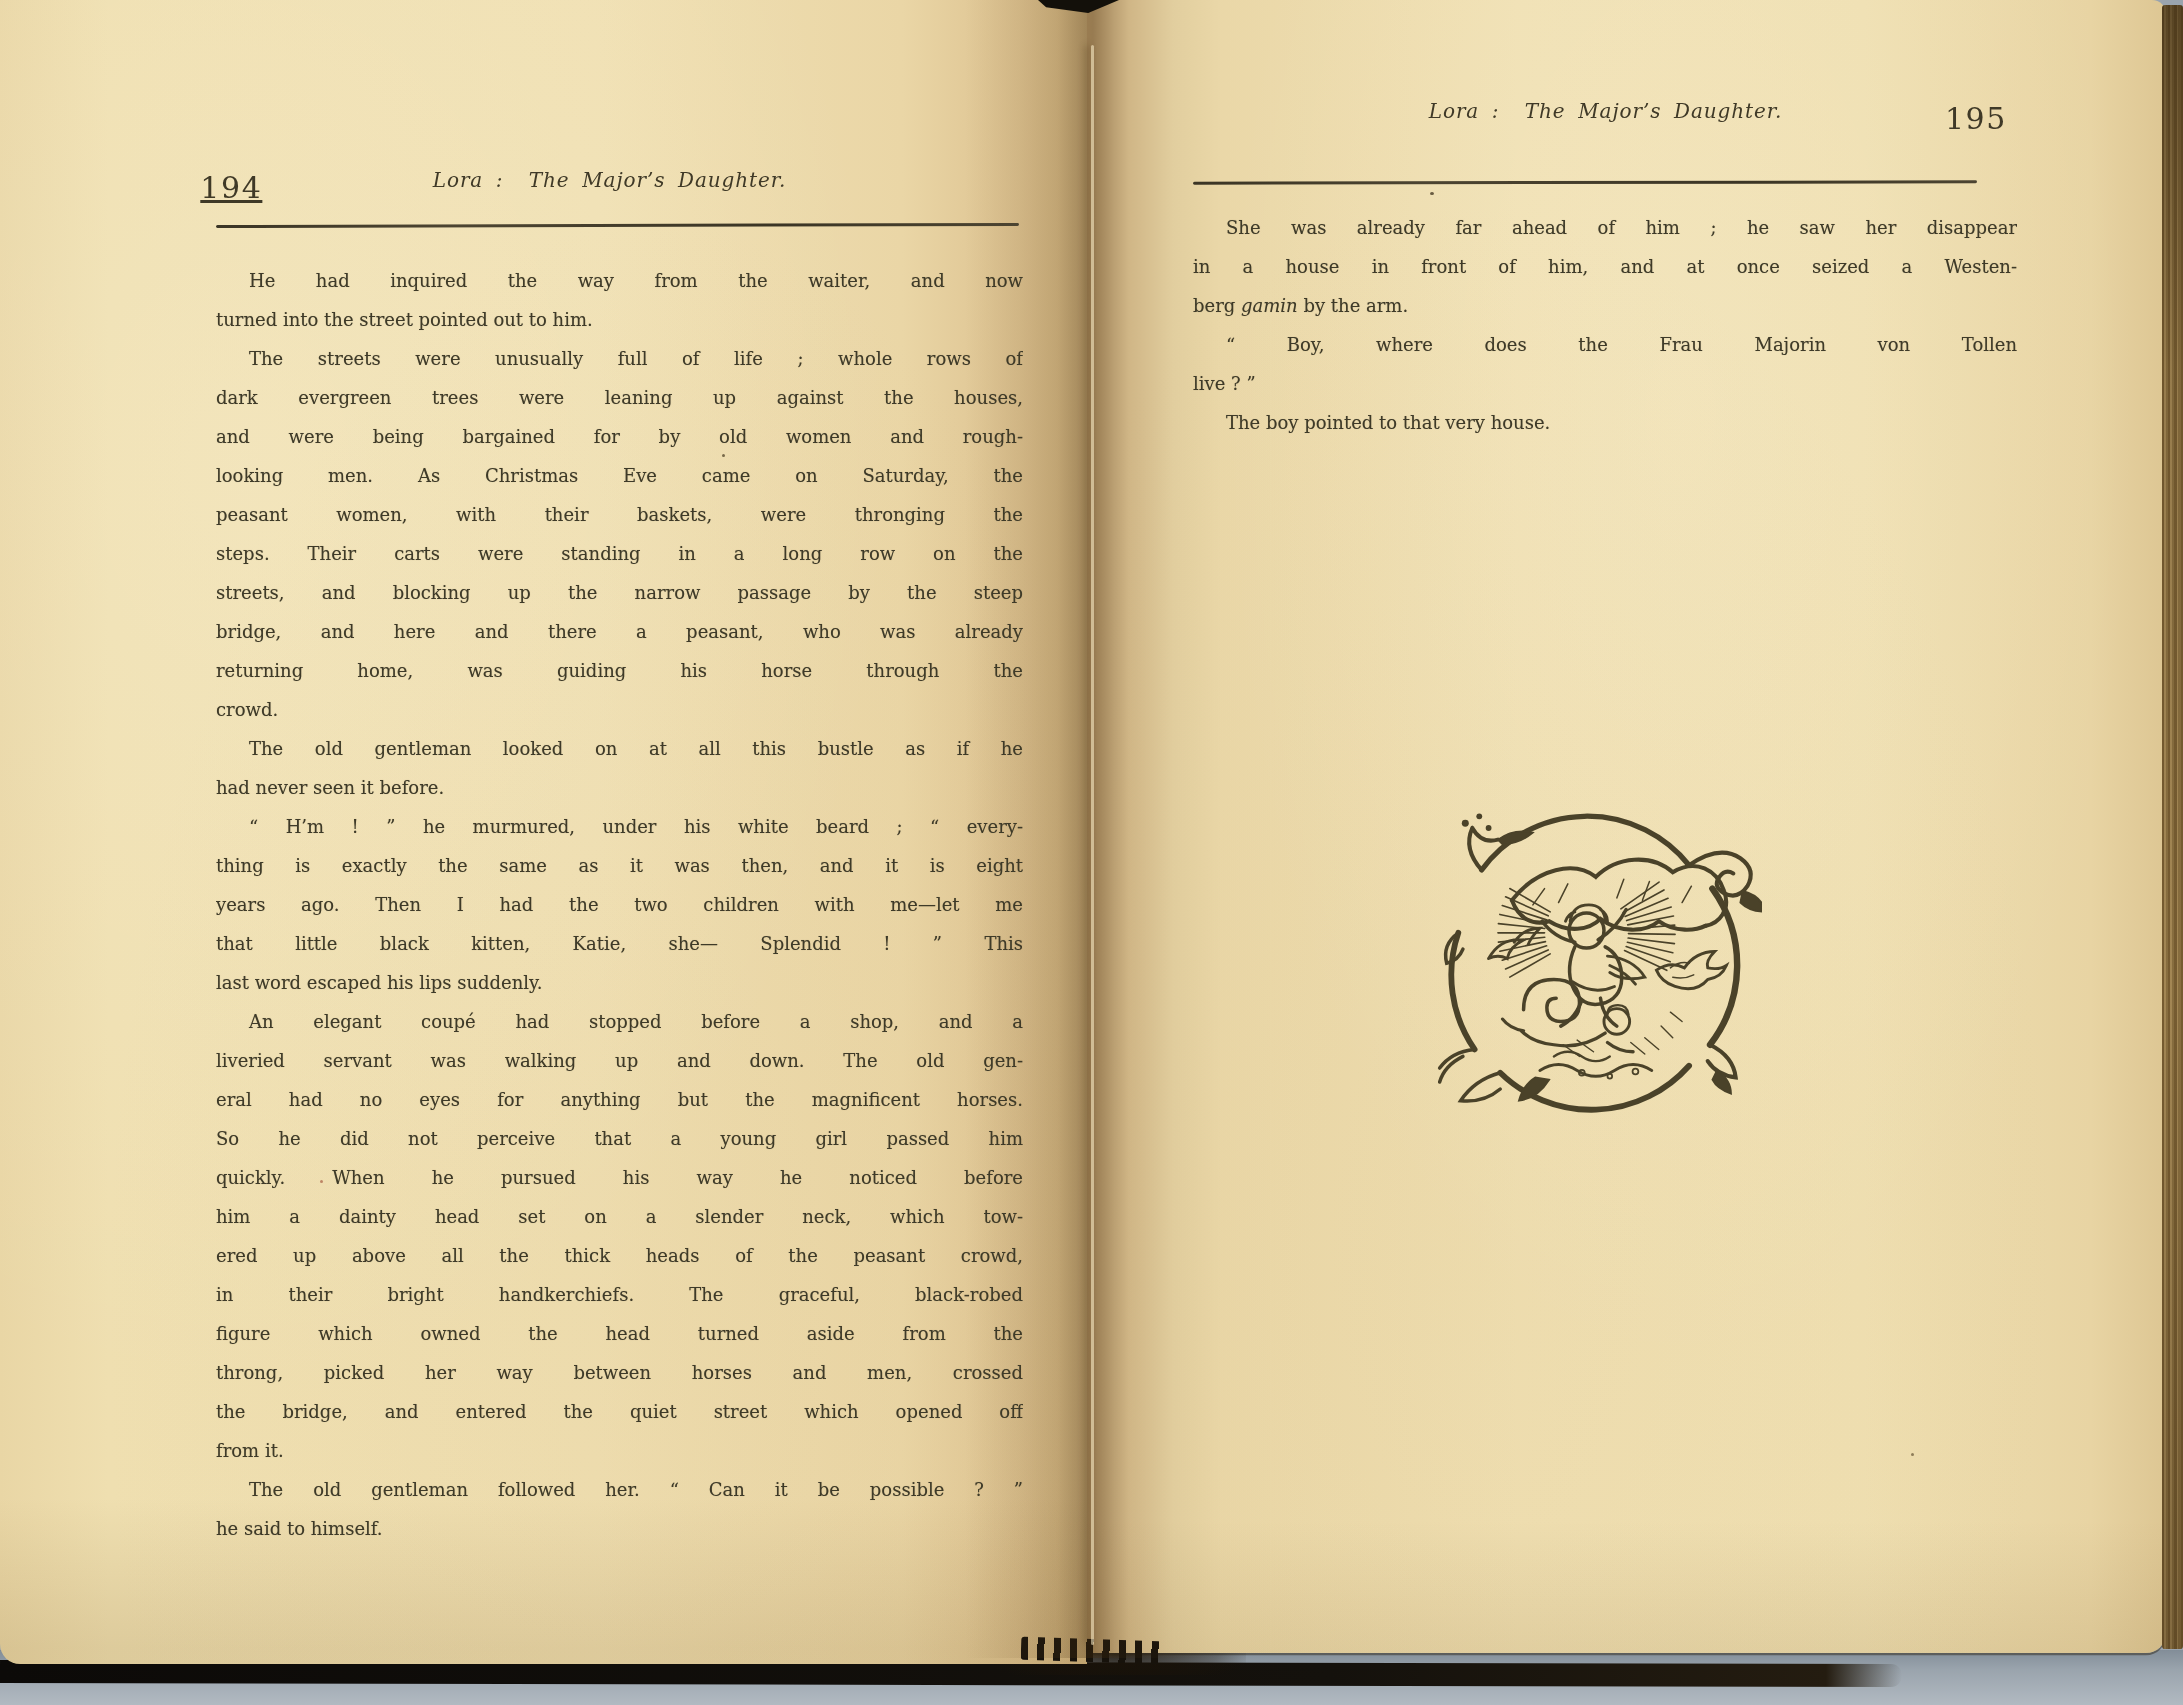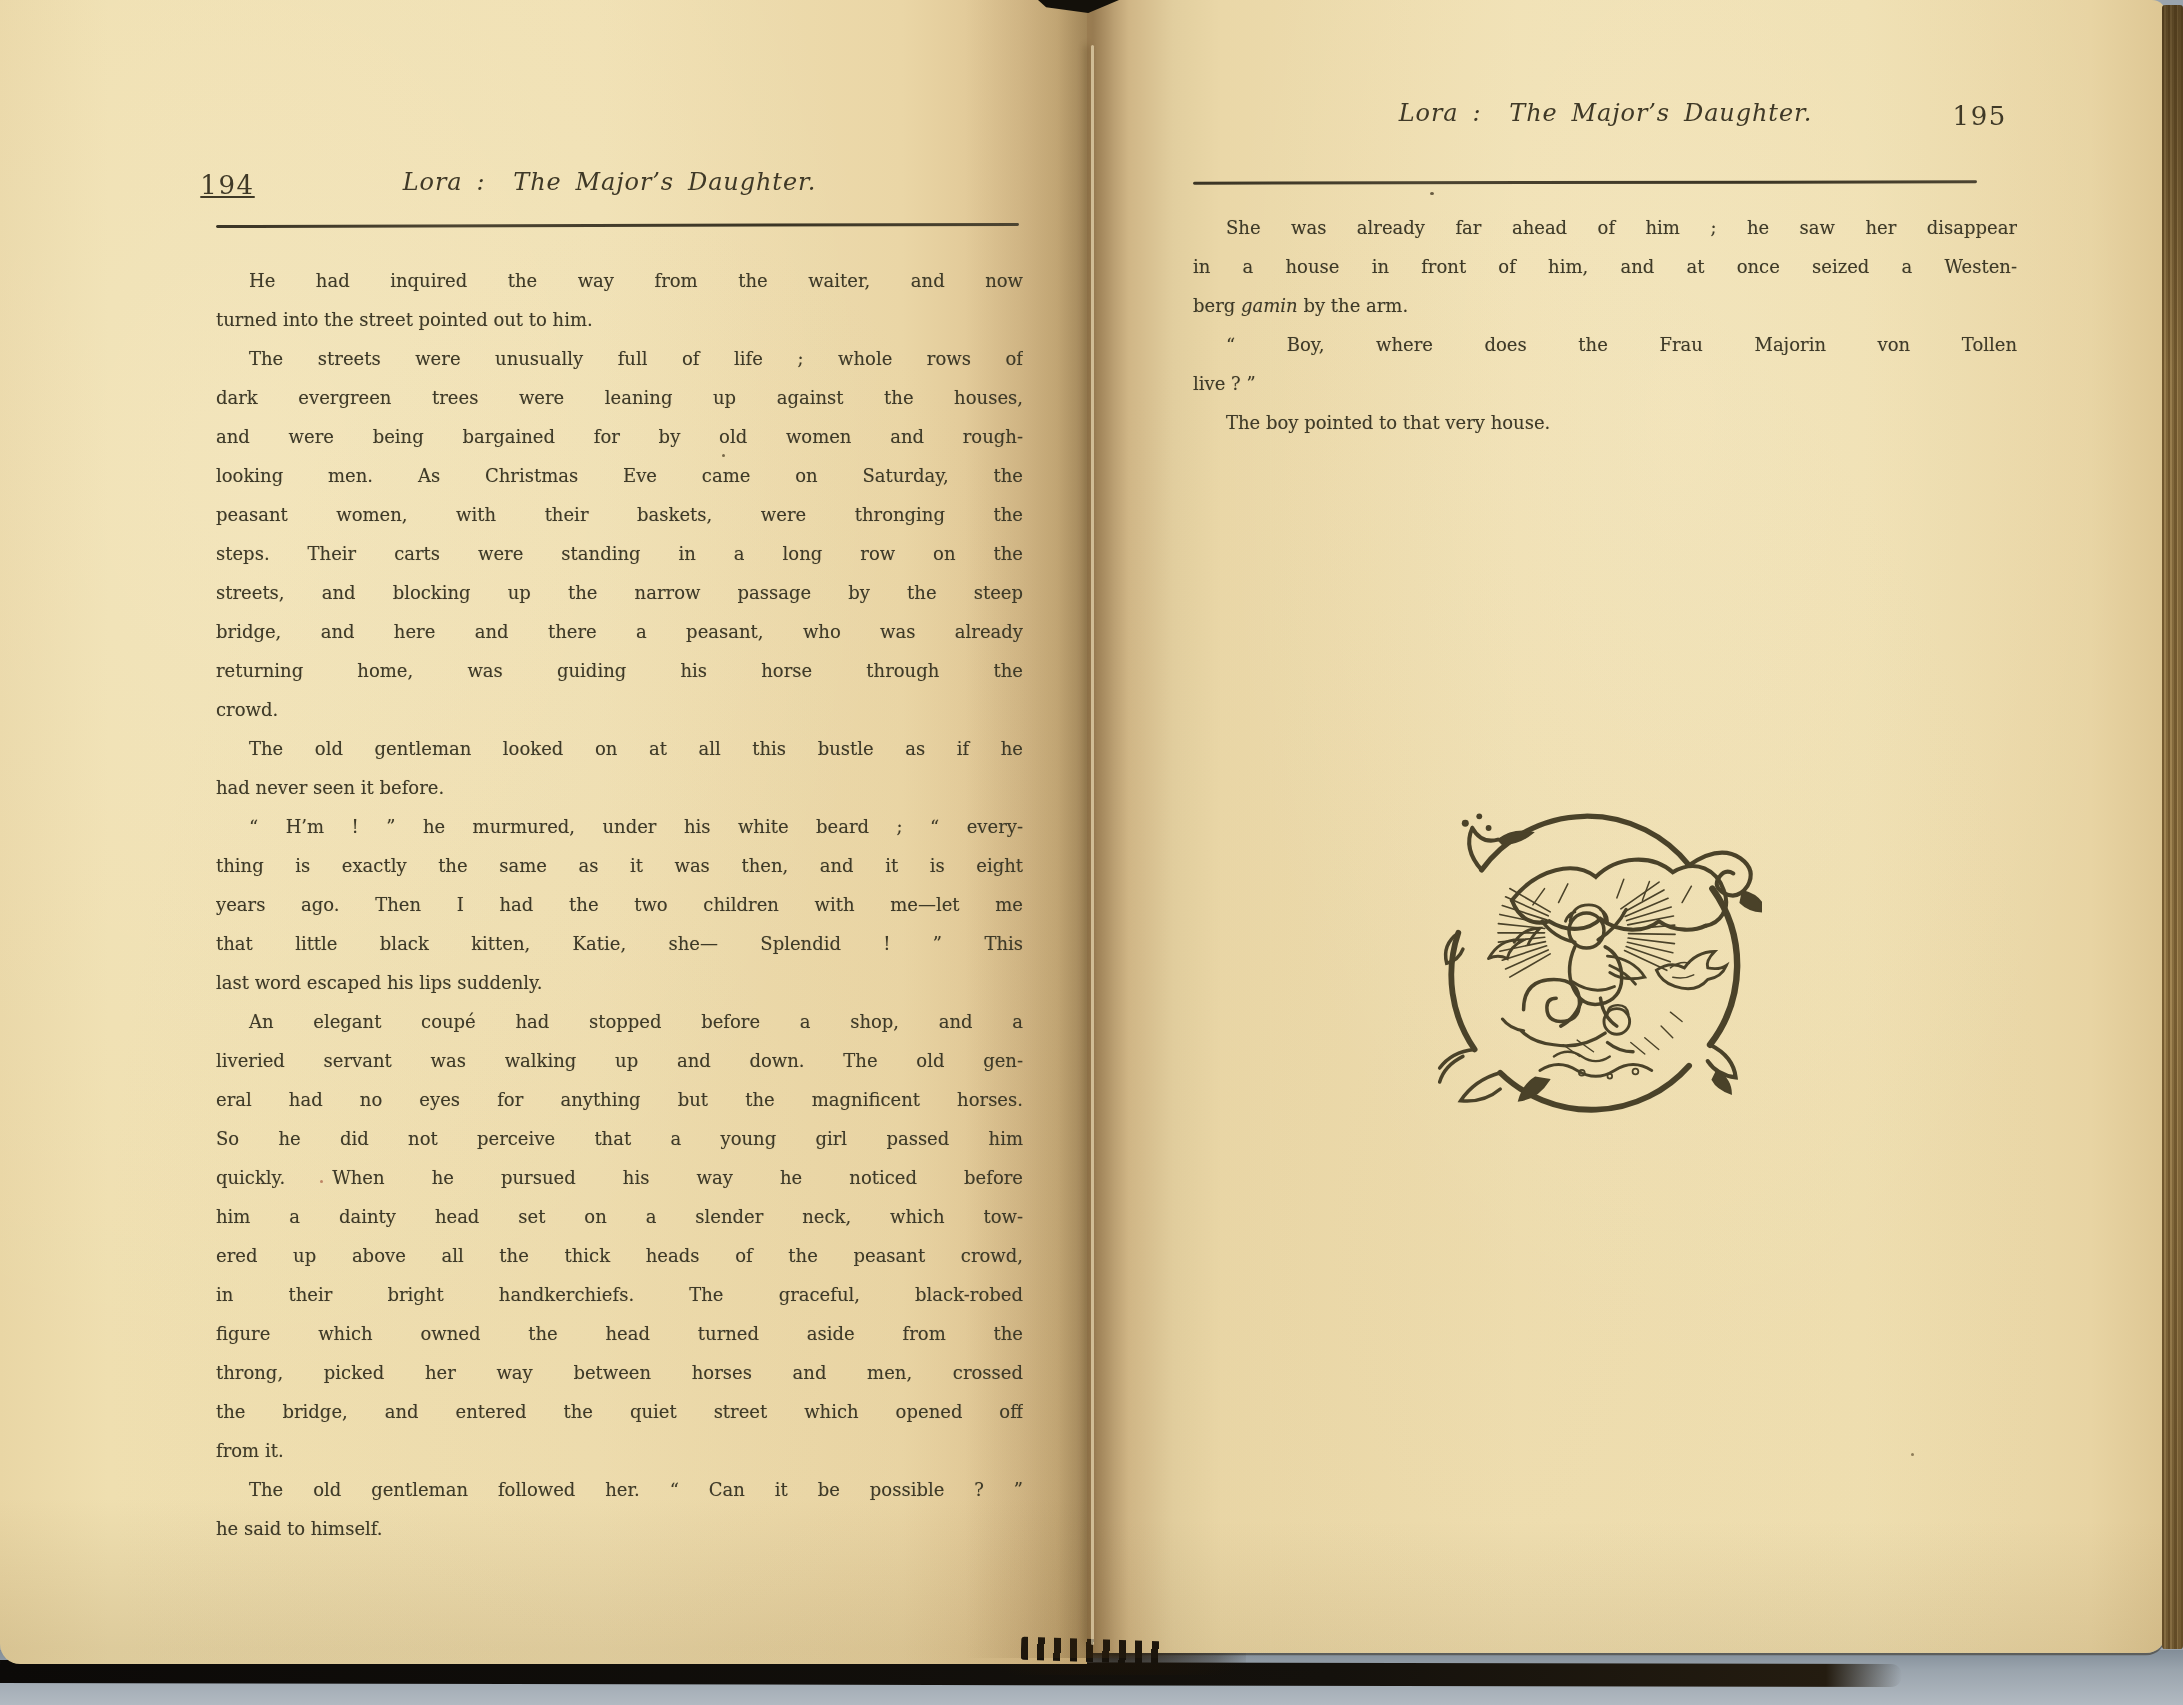--- a/index.html
+++ b/index.html
@@ -45,22 +45,22 @@
      clip-path:polygon(0 0,100% 0,62% 100%,10% 55%);}
 
   
   .fore-edge{position:absolute;left:2162px;top:4.7px;width:21px;height:1644px;z-index:5;border-radius:3.1px;
      background:
        linear-gradient(180deg,rgba(44,30,10,0.55) 0%,rgba(44,30,10,0.15) 22%,rgba(44,30,10,0.05) 60%,rgba(44,30,10,0.3) 100%),
        repeating-linear-gradient(90deg,#7a5f33 0 2.3px,#a98c58 2.3px 3.9px,#8d7242 3.9px 6.2px);}
 
   
   .hdr{position:absolute;z-index:8;color:#3f3927;}
-  .hdr .rtitle{font-style:italic;font-size:24px;letter-spacing:0.9px;word-spacing:5.4px;white-space:pre;}
-  .hdr .pnum{position:absolute;font-size:26px;letter-spacing:1.6px;font-style:normal;}
+  .hdr .rtitle{font-style:italic;font-size:20px;letter-spacing:0.9px;word-spacing:5.4px;white-space:pre;}
+  .hdr .pnum{position:absolute;font-size:30px;letter-spacing:1.6px;font-style:normal;}
   .hdr-left{left:198px;top:168px;width:823px;text-align:center;}
   .hdr-left .pnum{left:2.3px;top:1.6px;text-decoration:underline;}
   .hdr-right{left:1193px;top:99px;width:825px;text-align:center;}
   .hdr-right .pnum{right:11px;top:1.6px;}
   .rule{position:absolute;height:3.1px;z-index:8;border-radius:1.6px;
      background:linear-gradient(90deg,#3b3525,#4c4431 30%,#3b3525 70%,#4c4431);}
   .rule-left{left:216px;top:224px;width:803px;transform:rotate(-0.15deg);}
   .rule-right{left:1193px;top:181px;width:784px;transform:rotate(-0.1deg);}
 
   

